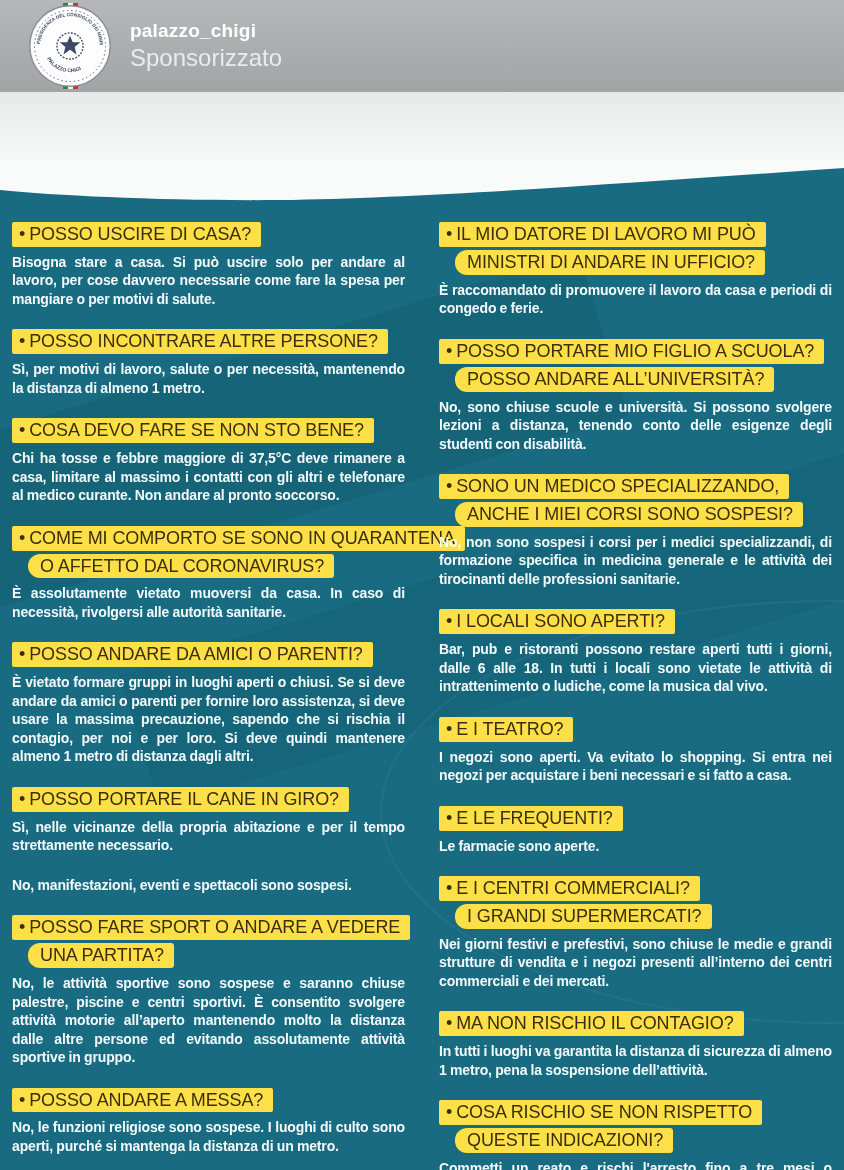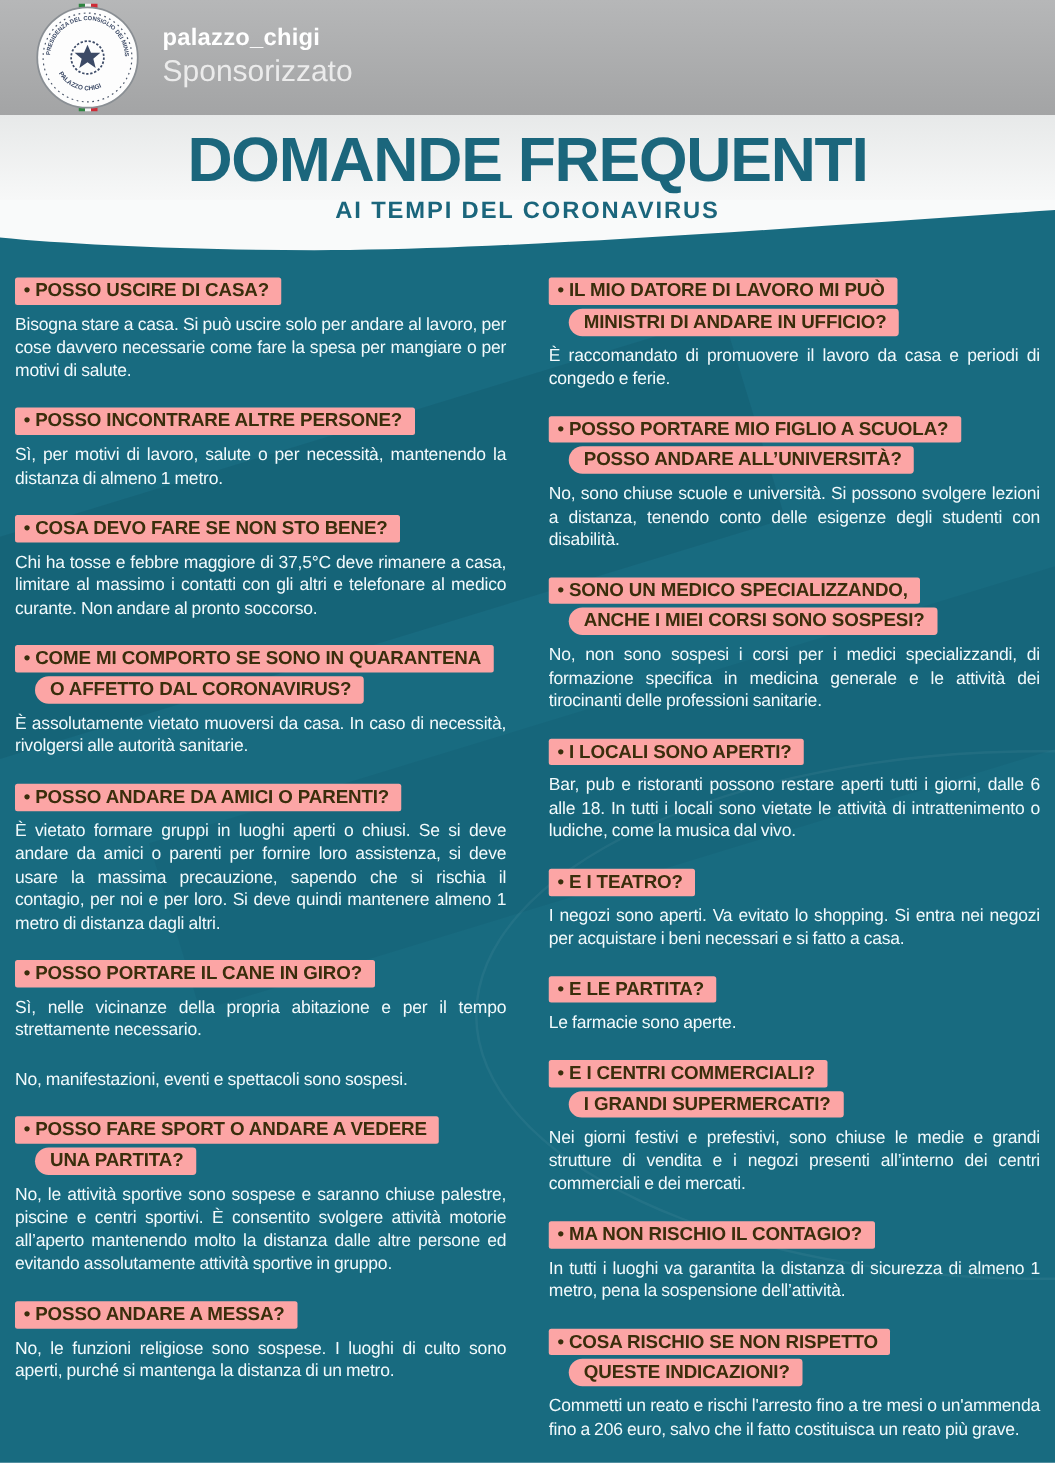--- a/index.html
+++ b/index.html
@@ -56,40 +56,40 @@
   
   .columns{
     position:relative;z-index:3;
     display:flex;gap:34px;
     padding:2px 12px 0 12px;
   }
   .col{width:calc(50% - 17px);}
   .faq{margin-bottom:21px;}
   .q-line{
     display:table;
-    background:#fca5a5;
+    background:#fde047;
     color:#3a2e0c;
-    font-weight:bold;
-    font-size:15px;
+    font-weight:normal;
+    font-size:18px;
     letter-spacing:-0.1px;
     padding:3px 10px 3px 7px;
     border-radius:2px;
     white-space:nowrap;
     line-height:1.05;
   }
   .q-line.cont{
     margin-left:16px;margin-top:3px;
     border-radius:12px 3px 3px 12px;
     padding-left:12px;
   }
   .bullet{margin-right:4px;}
   .answer{
     margin:6px 0 0 0;
     color:#f2fafc;
-    font-weight:normal;
+    font-weight:bold;
     font-size:14px;
     line-height:18.5px;
     letter-spacing:-0.15px;
     word-spacing:-0.4px;
     text-align:justify;
     text-align-last:left;
   }
 </style>
 </head>
 <body>
@@ -123,24 +123,20 @@
     <div class="ig-names">
       <div class="ig-username">palazzo_chigi</div>
       <div class="ig-sponsored">Sponsorizzato</div>
     </div>
   </div>
 
   <div class="banner-solid"></div>
   <svg class="wave" width="844" height="60" viewBox="0 0 844 60" preserveAspectRatio="none">
     <path d="M0,0 H844 V8 C640,22 430,38 280,40 C170,41 60,36 0,30 Z" fill="#f9fafa"></path>
   </svg>
-  <div class="titles">
-    <h1 class="main-title">DOMANDE FREQUENTI</h1>
-    <div class="sub-title">AI TEMPI DEL CORONAVIRUS</div>
-  </div>
 
   <div class="columns">
     <div class="col" id="col-left">
         <section class="faq">
           <div class="q-line">
             <span class="bullet">•</span>
             <span>POSSO USCIRE DI CASA?</span>
           </div>
           <p class="answer">Bisogna stare a casa. Si può uscire solo per andare al lavoro, per cose davvero necessarie come fare la spesa per mangiare o per motivi di salute.</p>
         </section>
@@ -244,21 +240,21 @@
         <section class="faq">
           <div class="q-line">
             <span class="bullet">•</span>
             <span>E I TEATRO?</span>
           </div>
           <p class="answer">I negozi sono aperti. Va evitato lo shopping. Si entra nei negozi per acquistare i beni necessari e si fatto a casa.</p>
         </section>
         <section class="faq">
           <div class="q-line">
             <span class="bullet">•</span>
-            <span>E LE PARTITA?</span>
+            <span>E LE FREQUENTI?</span>
           </div>
           <p class="answer">Le farmacie sono aperte.</p>
         </section>
         <section class="faq">
           <div class="q-line">
             <span class="bullet">•</span>
             <span>E I CENTRI COMMERCIALI?</span>
           </div>
           <div class="q-line cont">
             <span>I GRANDI SUPERMERCATI?</span>

